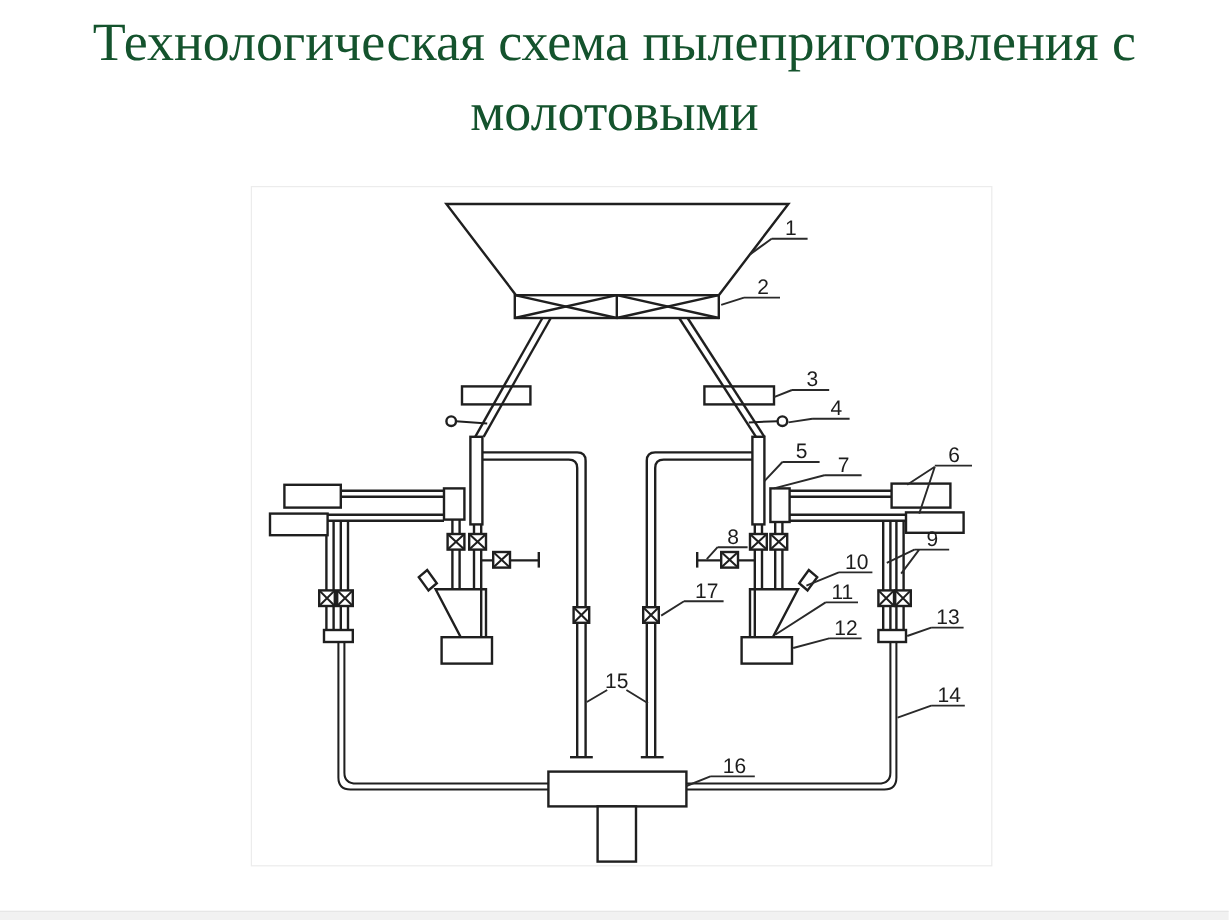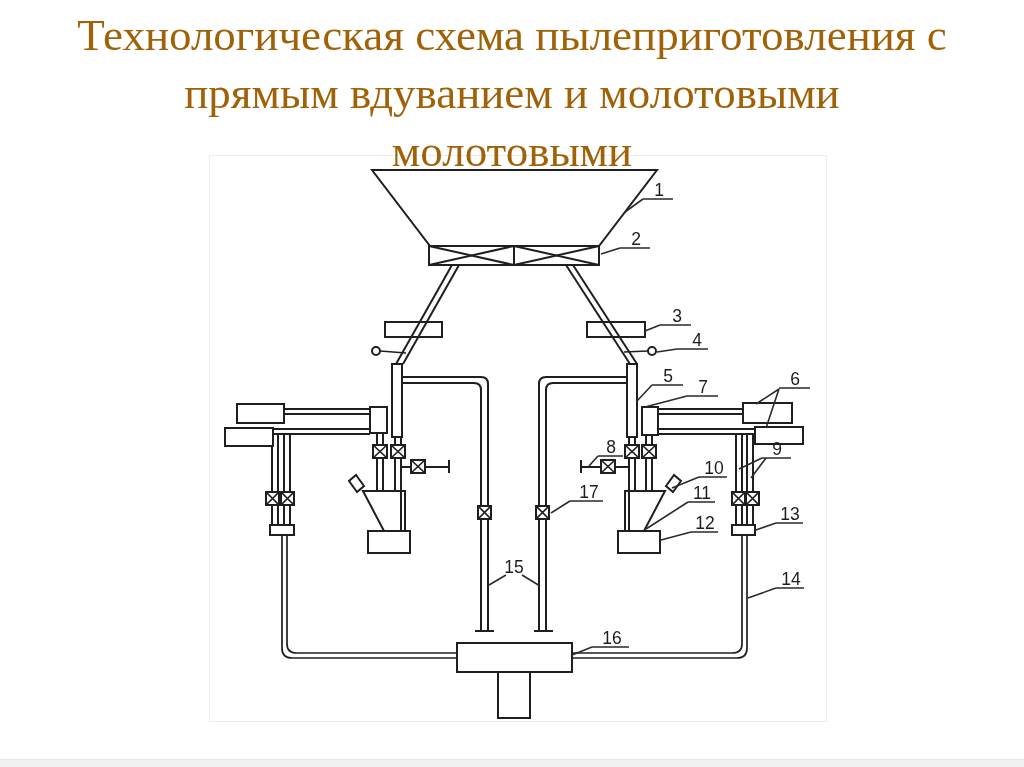--- a/index.html
+++ b/index.html
@@ -3,21 +3,21 @@
 <meta charset="utf-8">
 <style>
   html,body{margin:0;padding:0;}
   body{
     width:1024px;height:767px;position:relative;
     background:#ffffff;overflow:hidden;
     font-family:"Liberation Serif", serif;
   }
   .title{
     position:absolute;top:6px;left:0;width:1024px;
-    text-align:center;color:#a16207;
+    text-align:center;color:#14532d;
     font-size:45px;line-height:58px;font-weight:400;
     letter-spacing:0px;
   }
   .diagram-wrap{position:absolute;top:0;left:0;}
   .footer-strip{
     position:absolute;left:0;bottom:0;width:1024px;height:7px;
     background:#f1f1f1;border-top:1px solid #e6e6e6;
   }
   svg .ln{stroke:#1f1f1f;stroke-width:2;fill:none;stroke-linejoin:miter;}
   svg .tn{stroke:#1f1f1f;stroke-width:1.7;fill:none;}
@@ -313,17 +313,16 @@
     <g>
           <path class="ld" d="M551,513 L570,501 M570,501 H603"></path>
           <text class="lbl" x="589" y="498">17</text>
         </g>
   </g>
 </svg>
 </div>
 
 <div class="title">
   <div>Технологическая схема пылеприготовления с</div>
-  <div>прямым вдуванием и молотовыми</div>
   <div>молотовыми</div>
 </div>
 
 <div class="footer-strip"></div>
 
 </body></html>

